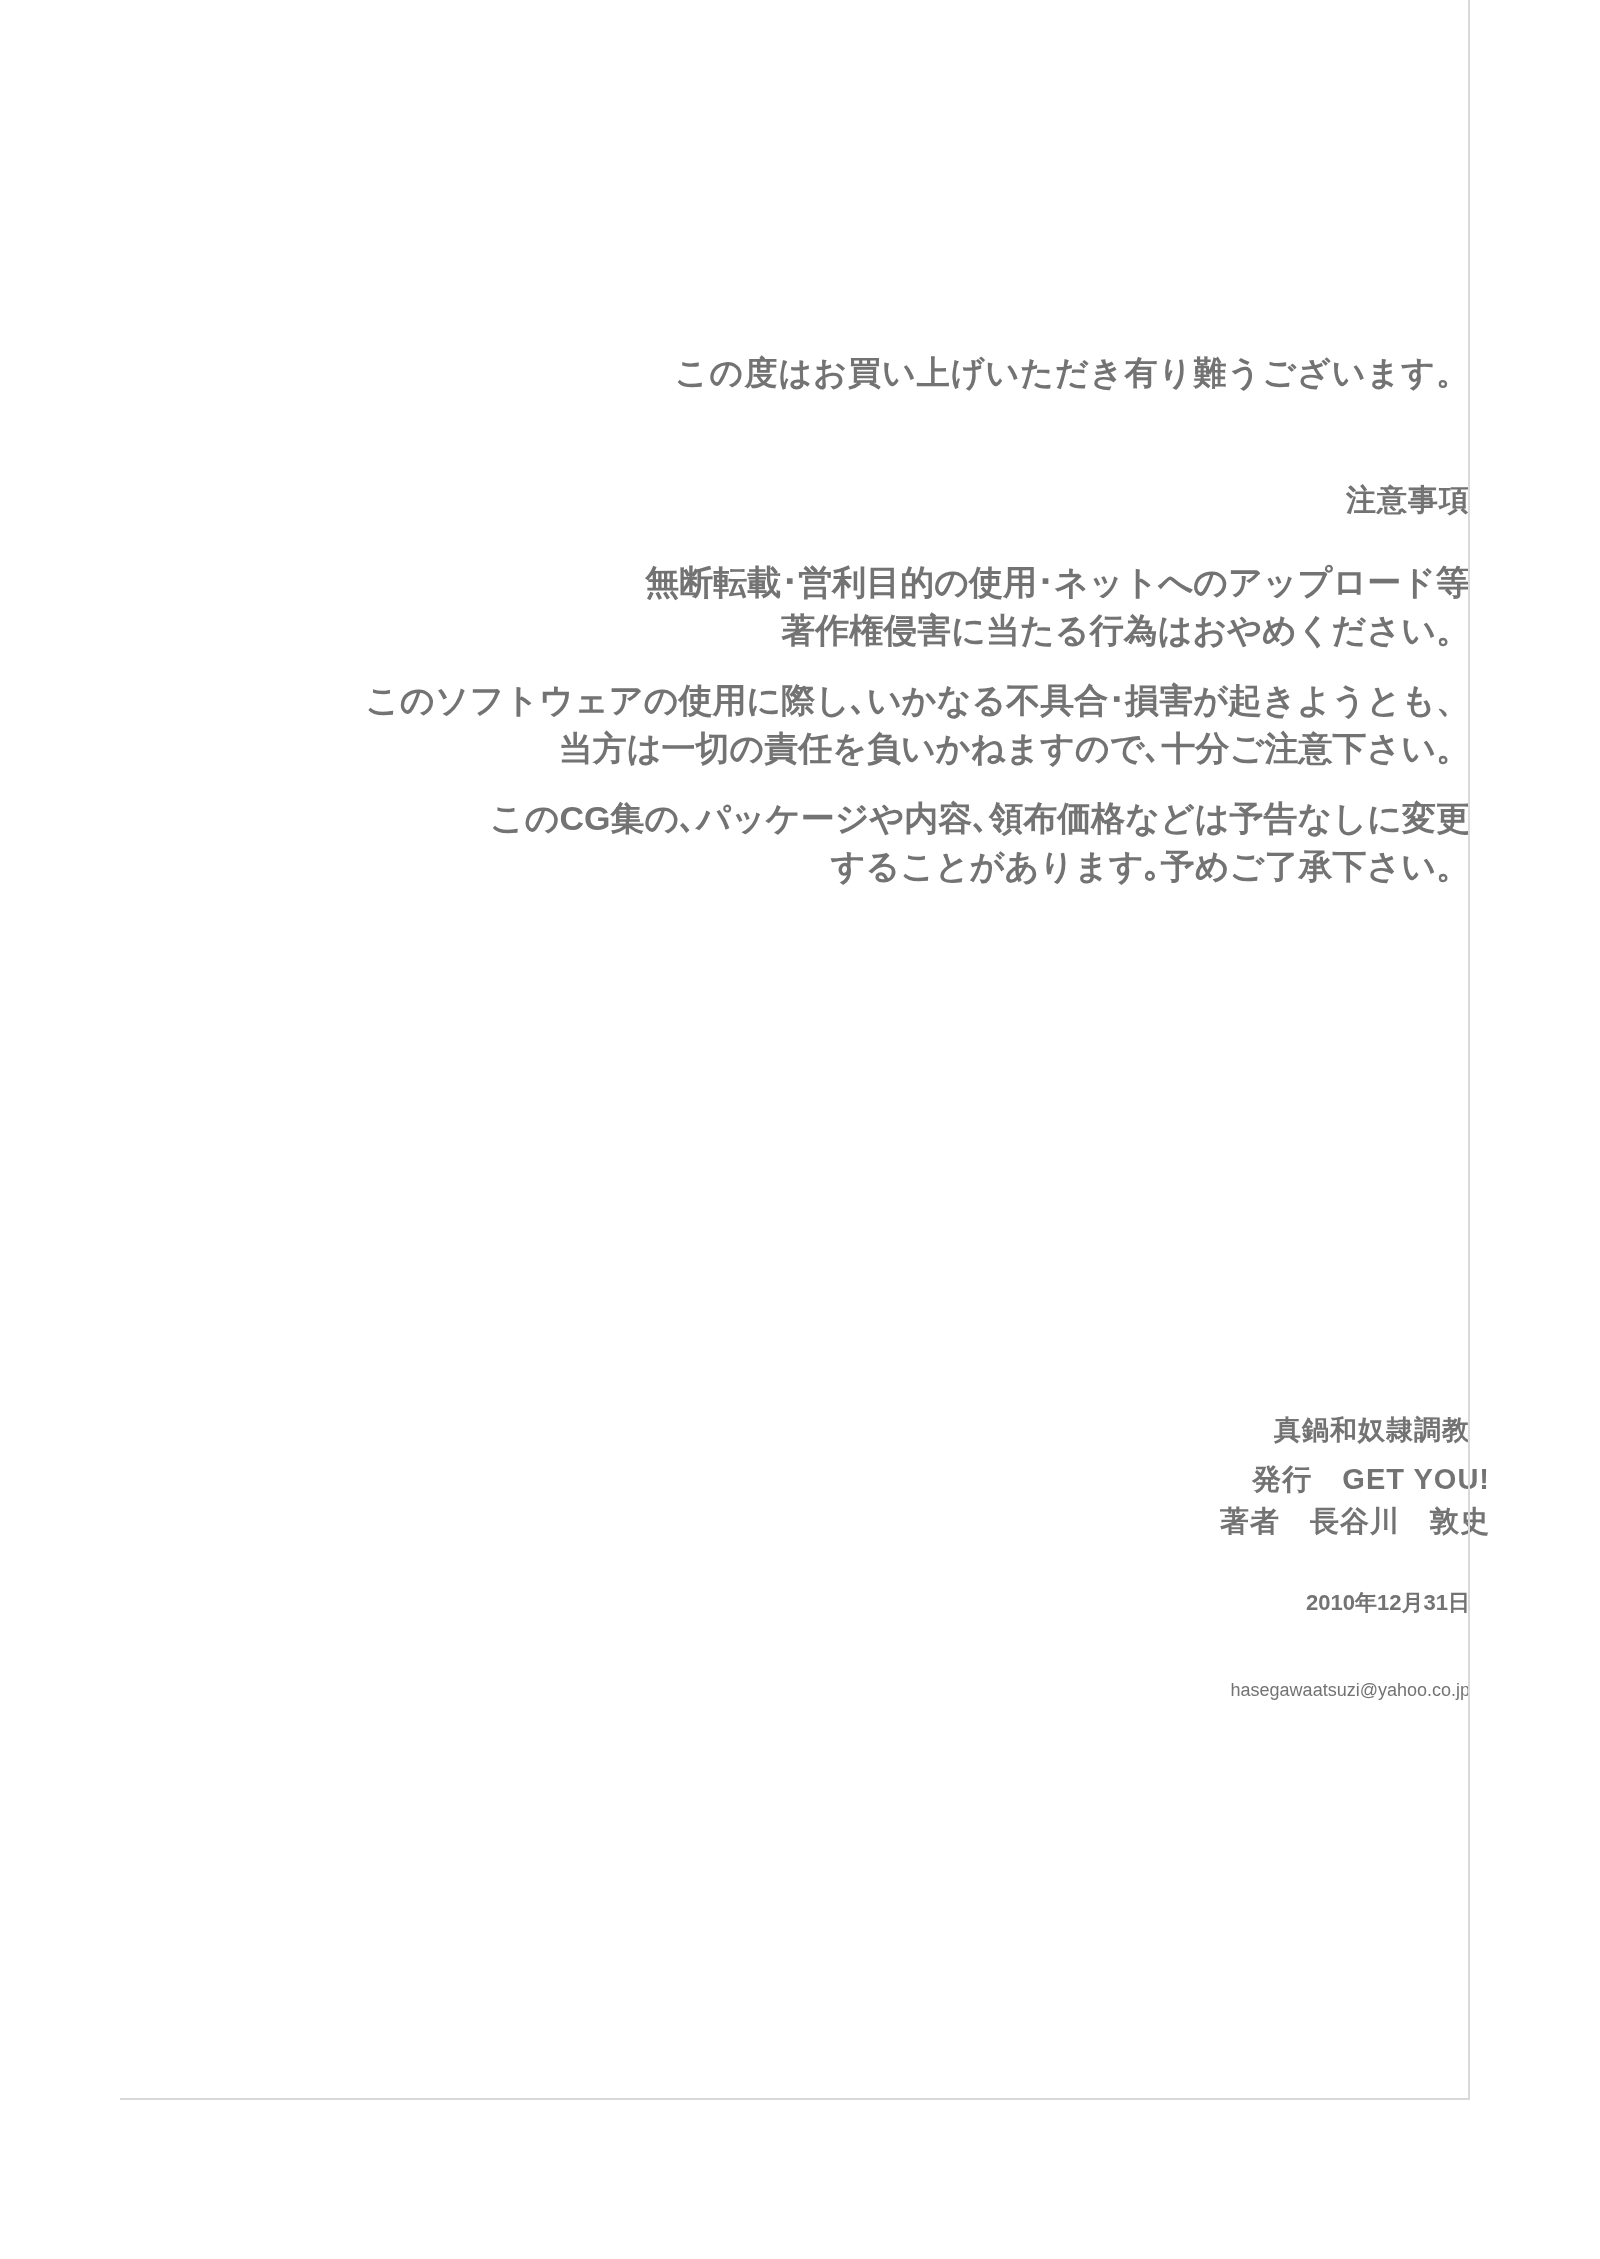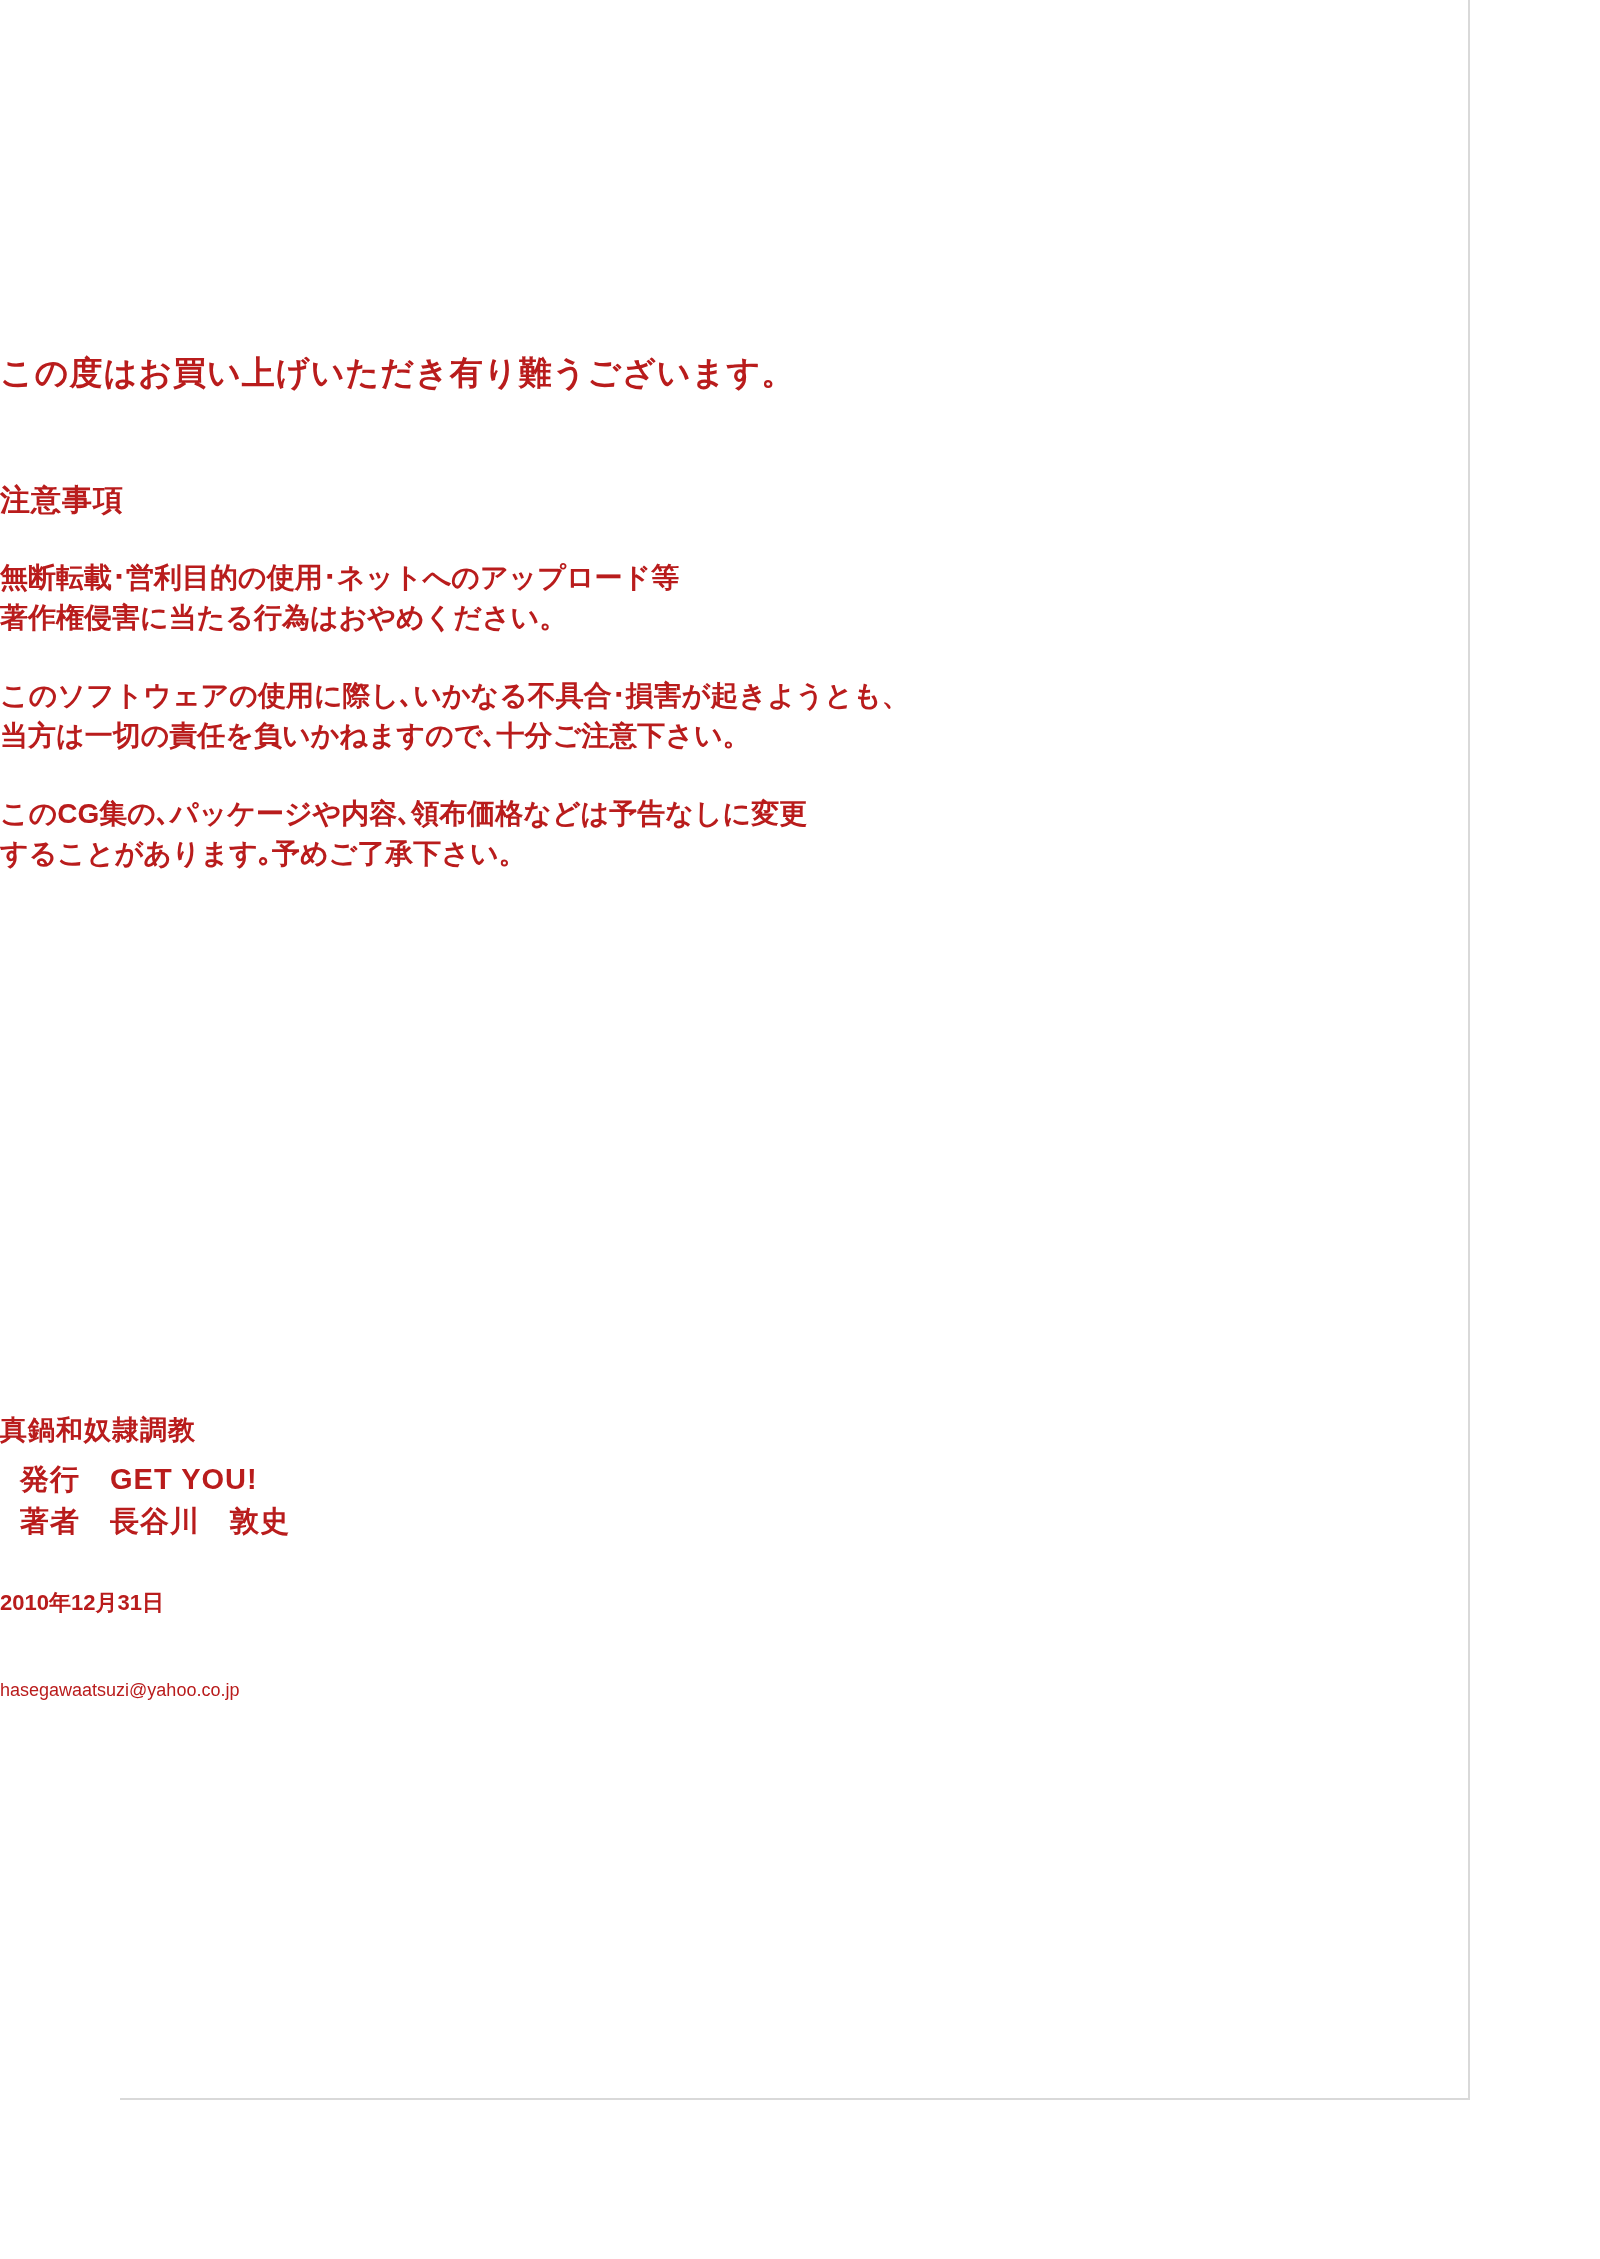--- a/index.html
+++ b/index.html
@@ -41,22 +41,22 @@
     height: 2px;
     background: #d9d9d9;
   }
 
   .content {
     position: absolute;
     left: 0;
     top: 0;
     width: 1470px;
     height: 2100px;
-    color: #b91c1c;
-    text-align: left;
+    color: #737373;
+    text-align: right;
   }
 
   .greeting {
     position: absolute;
     left: 0;
     top: 352px;
     width: 1470px;
     font-size: 33px;
     font-weight: bold;
     letter-spacing: 1px;
@@ -70,21 +70,21 @@
     width: 1470px;
     font-size: 30px;
     font-weight: bold;
     letter-spacing: 1px;
   }
 
   .para {
     position: absolute;
     left: 0;
     width: 1470px;
-    font-size: 28px;
+    font-size: 34px;
     font-weight: bold;
     line-height: 1.42;
     letter-spacing: 0px;
   }
   .para-1 { top: 558px; }
   .para-2 { top: 676px; }
   .para-3 { top: 794px; }
 
   .colophon-title {
     position: absolute;

